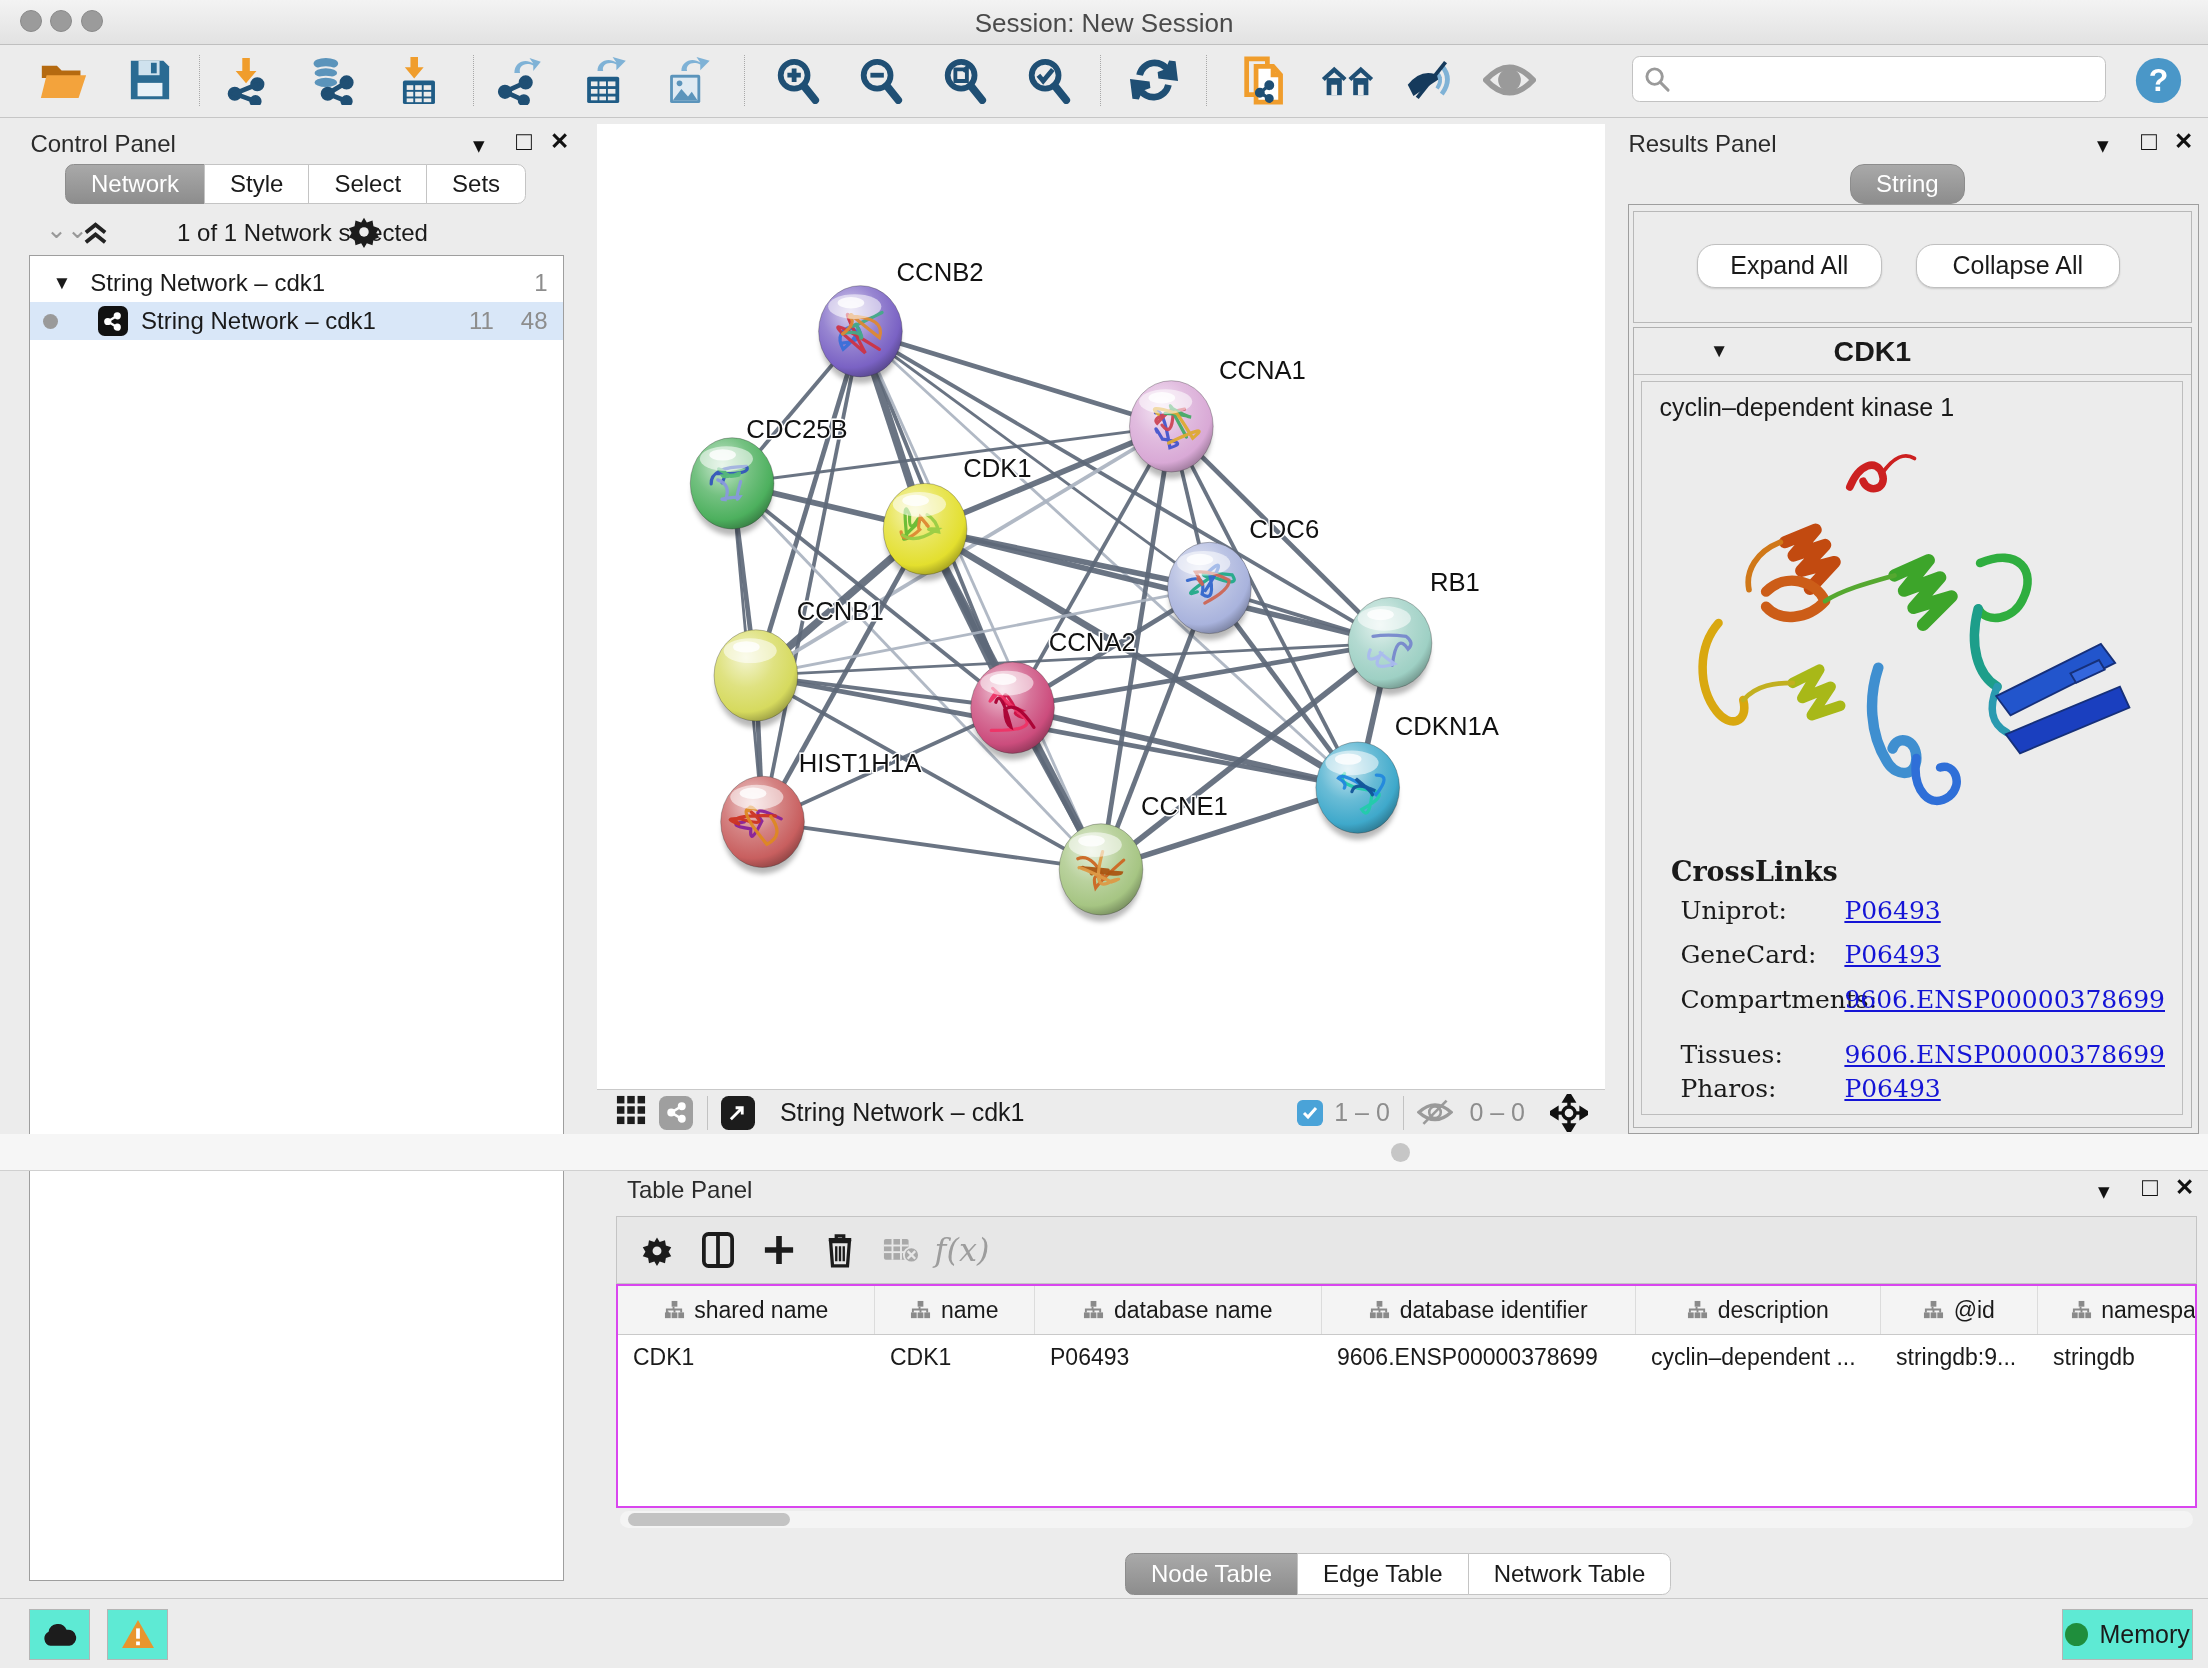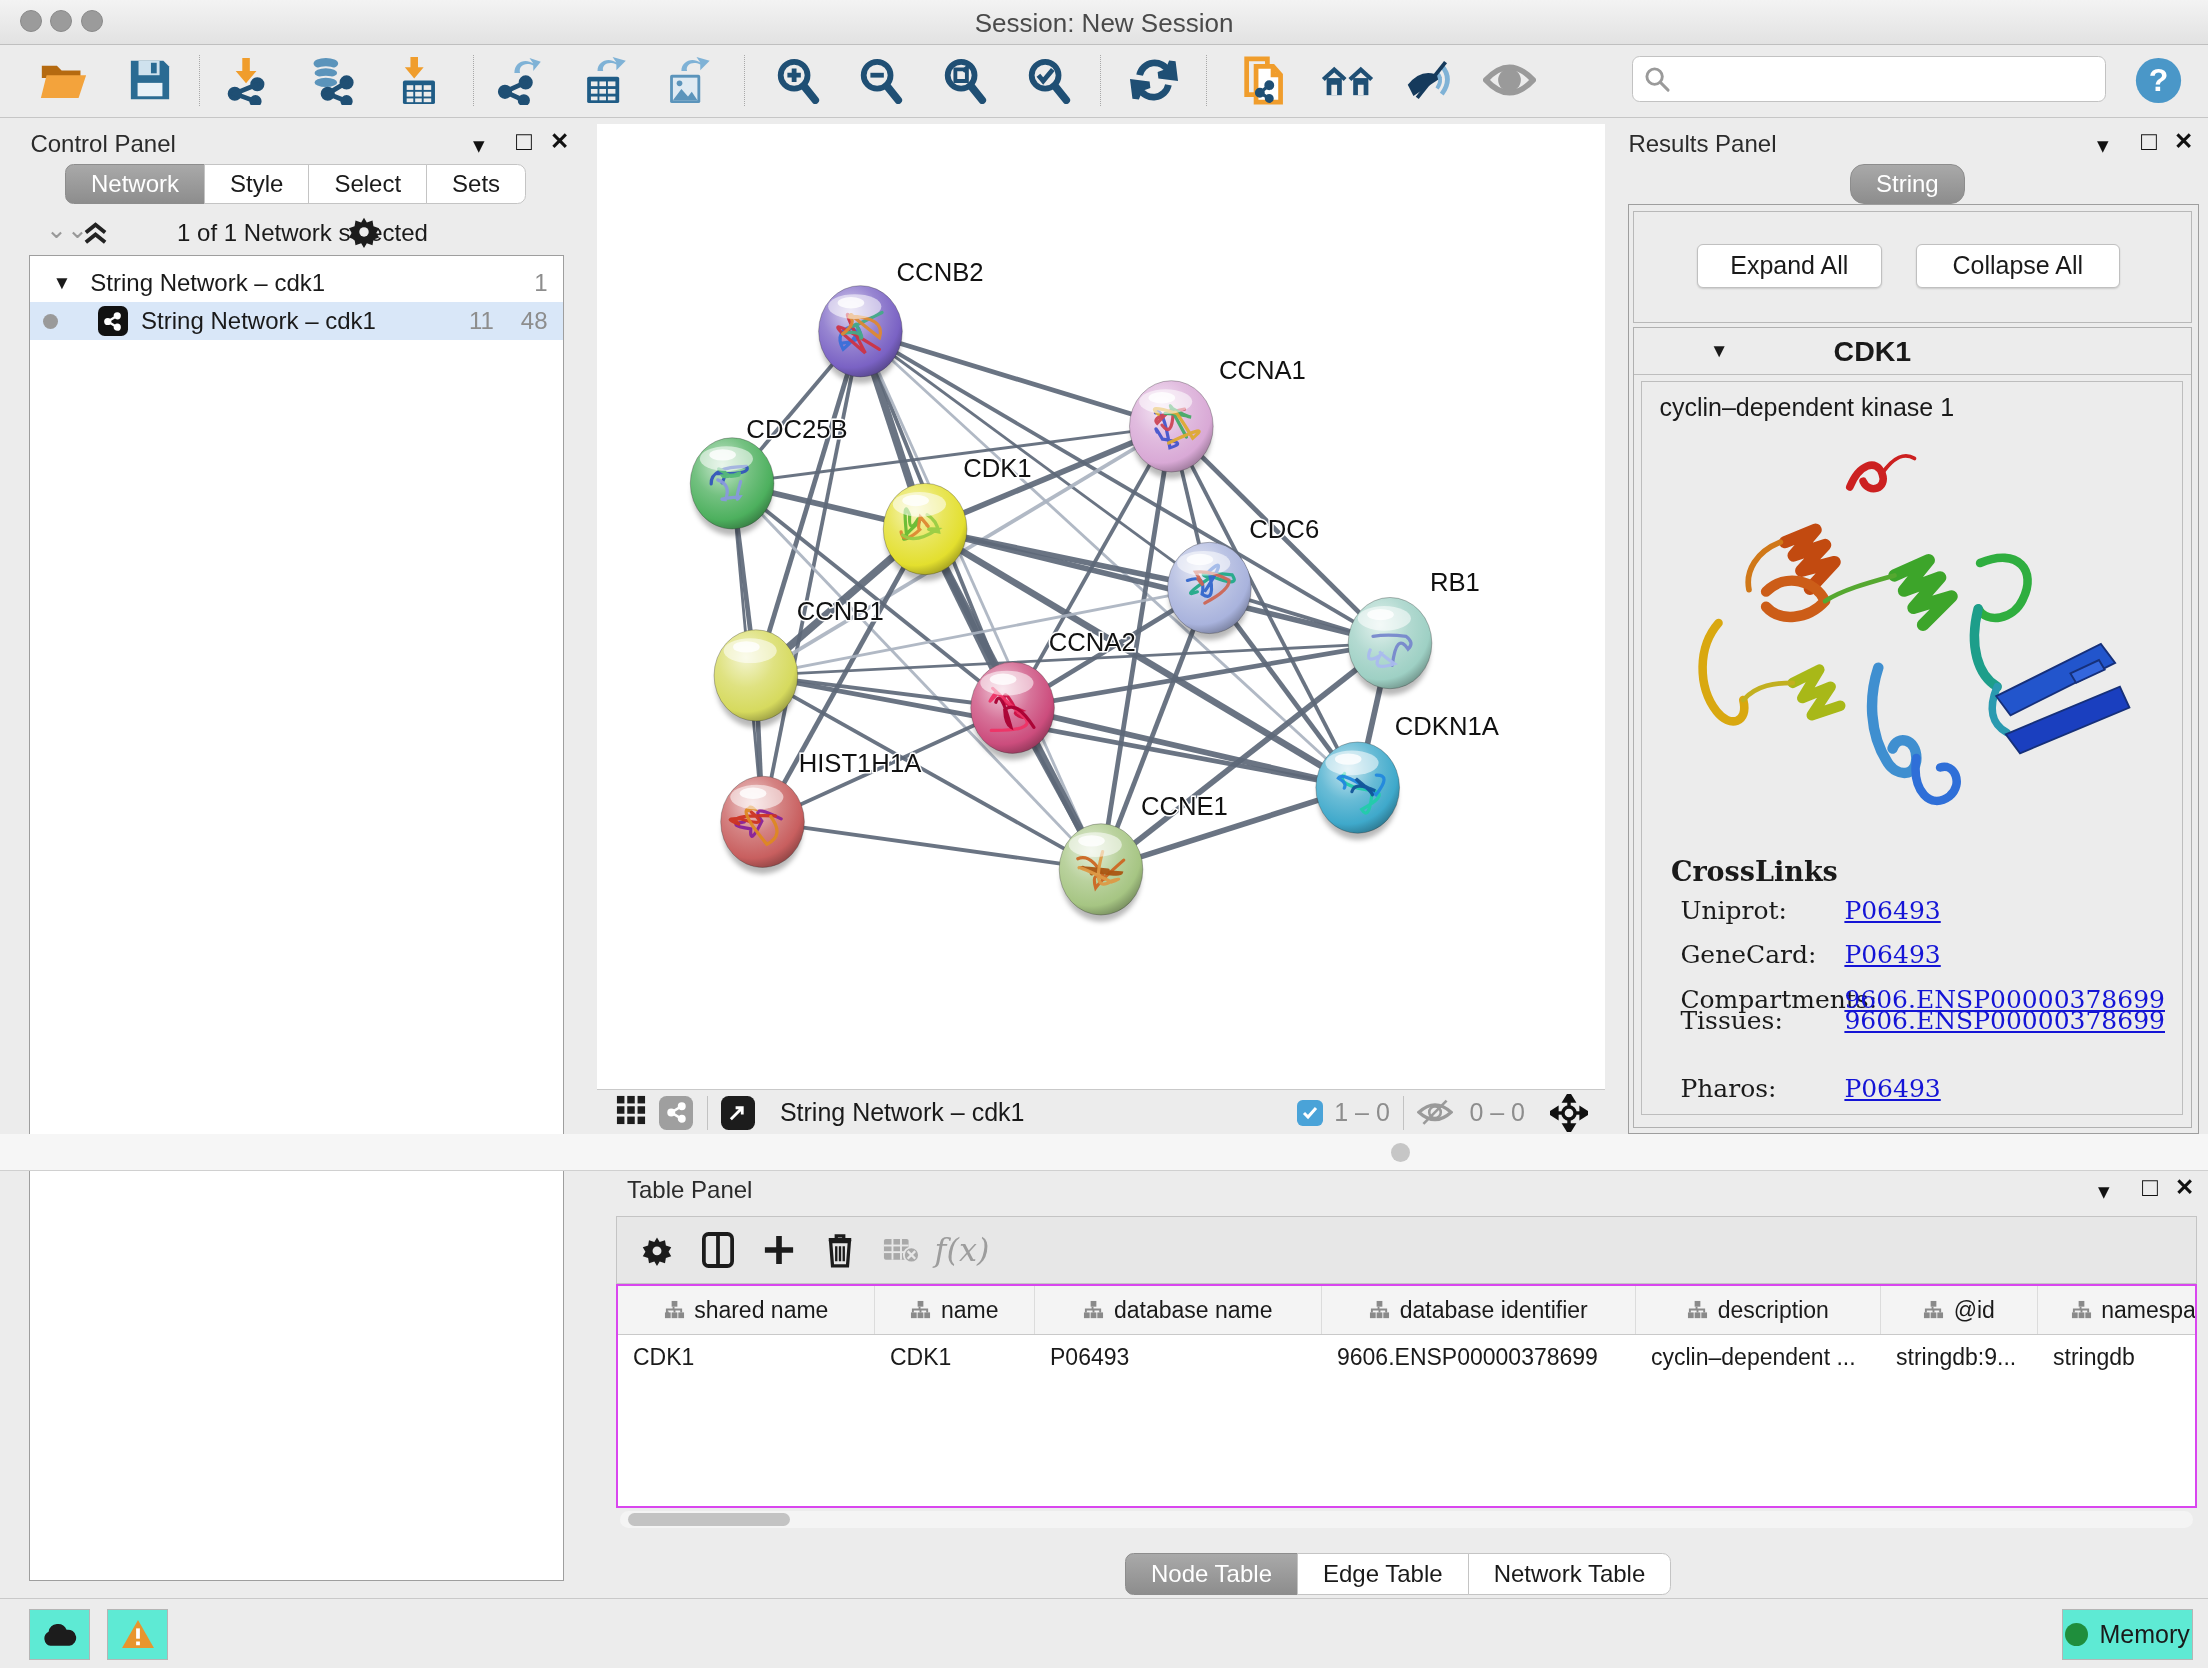--- a/index.html
+++ b/index.html
@@ -36,21 +36,21 @@
   #netview{left:597px;top:124px;width:1008px;height:965px;background:#fff;}
   #netbar{left:597px;top:1089px;width:1008px;height:45px;background:#ececec;border-top:1px solid #c9c9c9;
      display:flex;align-items:center;font-size:25px;}
   .nb-sep{width:0;height:34px;border-left:1px solid #c2c2c2;margin:0 13.3px;}
   .gray-txt{color:#8d8d8d;}
   #divider-strip{left:0px;top:1134px;width:2208px;height:36px;background:#f6f6f6;border-bottom:1px solid #d0d0d0;}
   .knob{width:19px;height:19px;border-radius:50%;background:#c6c6c6;}
   
   #results-outer{left:1628px;top:204px;width:569px;height:928px;background:#ececec;border:1.9px solid #9e9e9e;}
   #res-btn-box{left:3.8px;top:5.7px;width:557px;height:110px;border:1px solid #b8b8b8;}
-  .pushbtn{height:42px;background:#fff;border:1px solid #c0c0c0;border-radius:6px;
+  .pushbtn{height:42px;background:#fff;border:1px solid #c0c0c0;border-radius:18px;
      display:flex;align-items:center;justify-content:center;font-size:25px;box-shadow:0 1px 1.9px rgba(0,0,0,.15);}
   #res-content{left:3.8px;top:122px;width:557px;height:799px;border:1px solid #b0b0b0;background:#ececec;overflow:hidden;}
   #cdk1-header{left:0;top:0;width:100%;height:46px;border-bottom:1px solid #bdbdbd;display:flex;align-items:center;}
   #cdk1-box{left:7.6px;top:53px;width:540px;height:732px;border:1px solid #bdbdbd;}
   .serif{font-family:"DejaVu Serif","Liberation Serif",serif;}
   .xl-row{position:absolute;left:0;width:100%;height:45px;font-size:25px;}
   .xl-label{position:absolute;left:38px;}
   .xl-link{position:absolute;left:202px;color:#1414d6;text-decoration:underline;cursor:pointer;}
   
   #tblbar{left:616px;top:1216px;width:1581px;height:68px;background:#e7e7e7;border:1px solid #c4c4c4;
@@ -727,21 +727,21 @@
           <span class="xl-link">P06493</span>
         </div>
         <div class="xl-row serif abs" style="top:558px">
           <span class="xl-label">GeneCard:</span>
           <span class="xl-link">P06493</span>
         </div>
         <div class="xl-row serif abs" style="top:603px">
           <span class="xl-label">Compartments:</span>
           <span class="xl-link">9606.ENSP00000378699</span>
         </div>
-        <div class="xl-row serif abs" style="top:624px">
+        <div class="xl-row serif abs" style="top:658px">
           <span class="xl-label">Tissues:</span>
           <span class="xl-link">9606.ENSP00000378699</span>
         </div>
         <div class="xl-row serif abs" style="top:692px">
           <span class="xl-label">Pharos:</span>
           <span class="xl-link">P06493</span>
         </div>
       </div>
     </div>
   </div>

